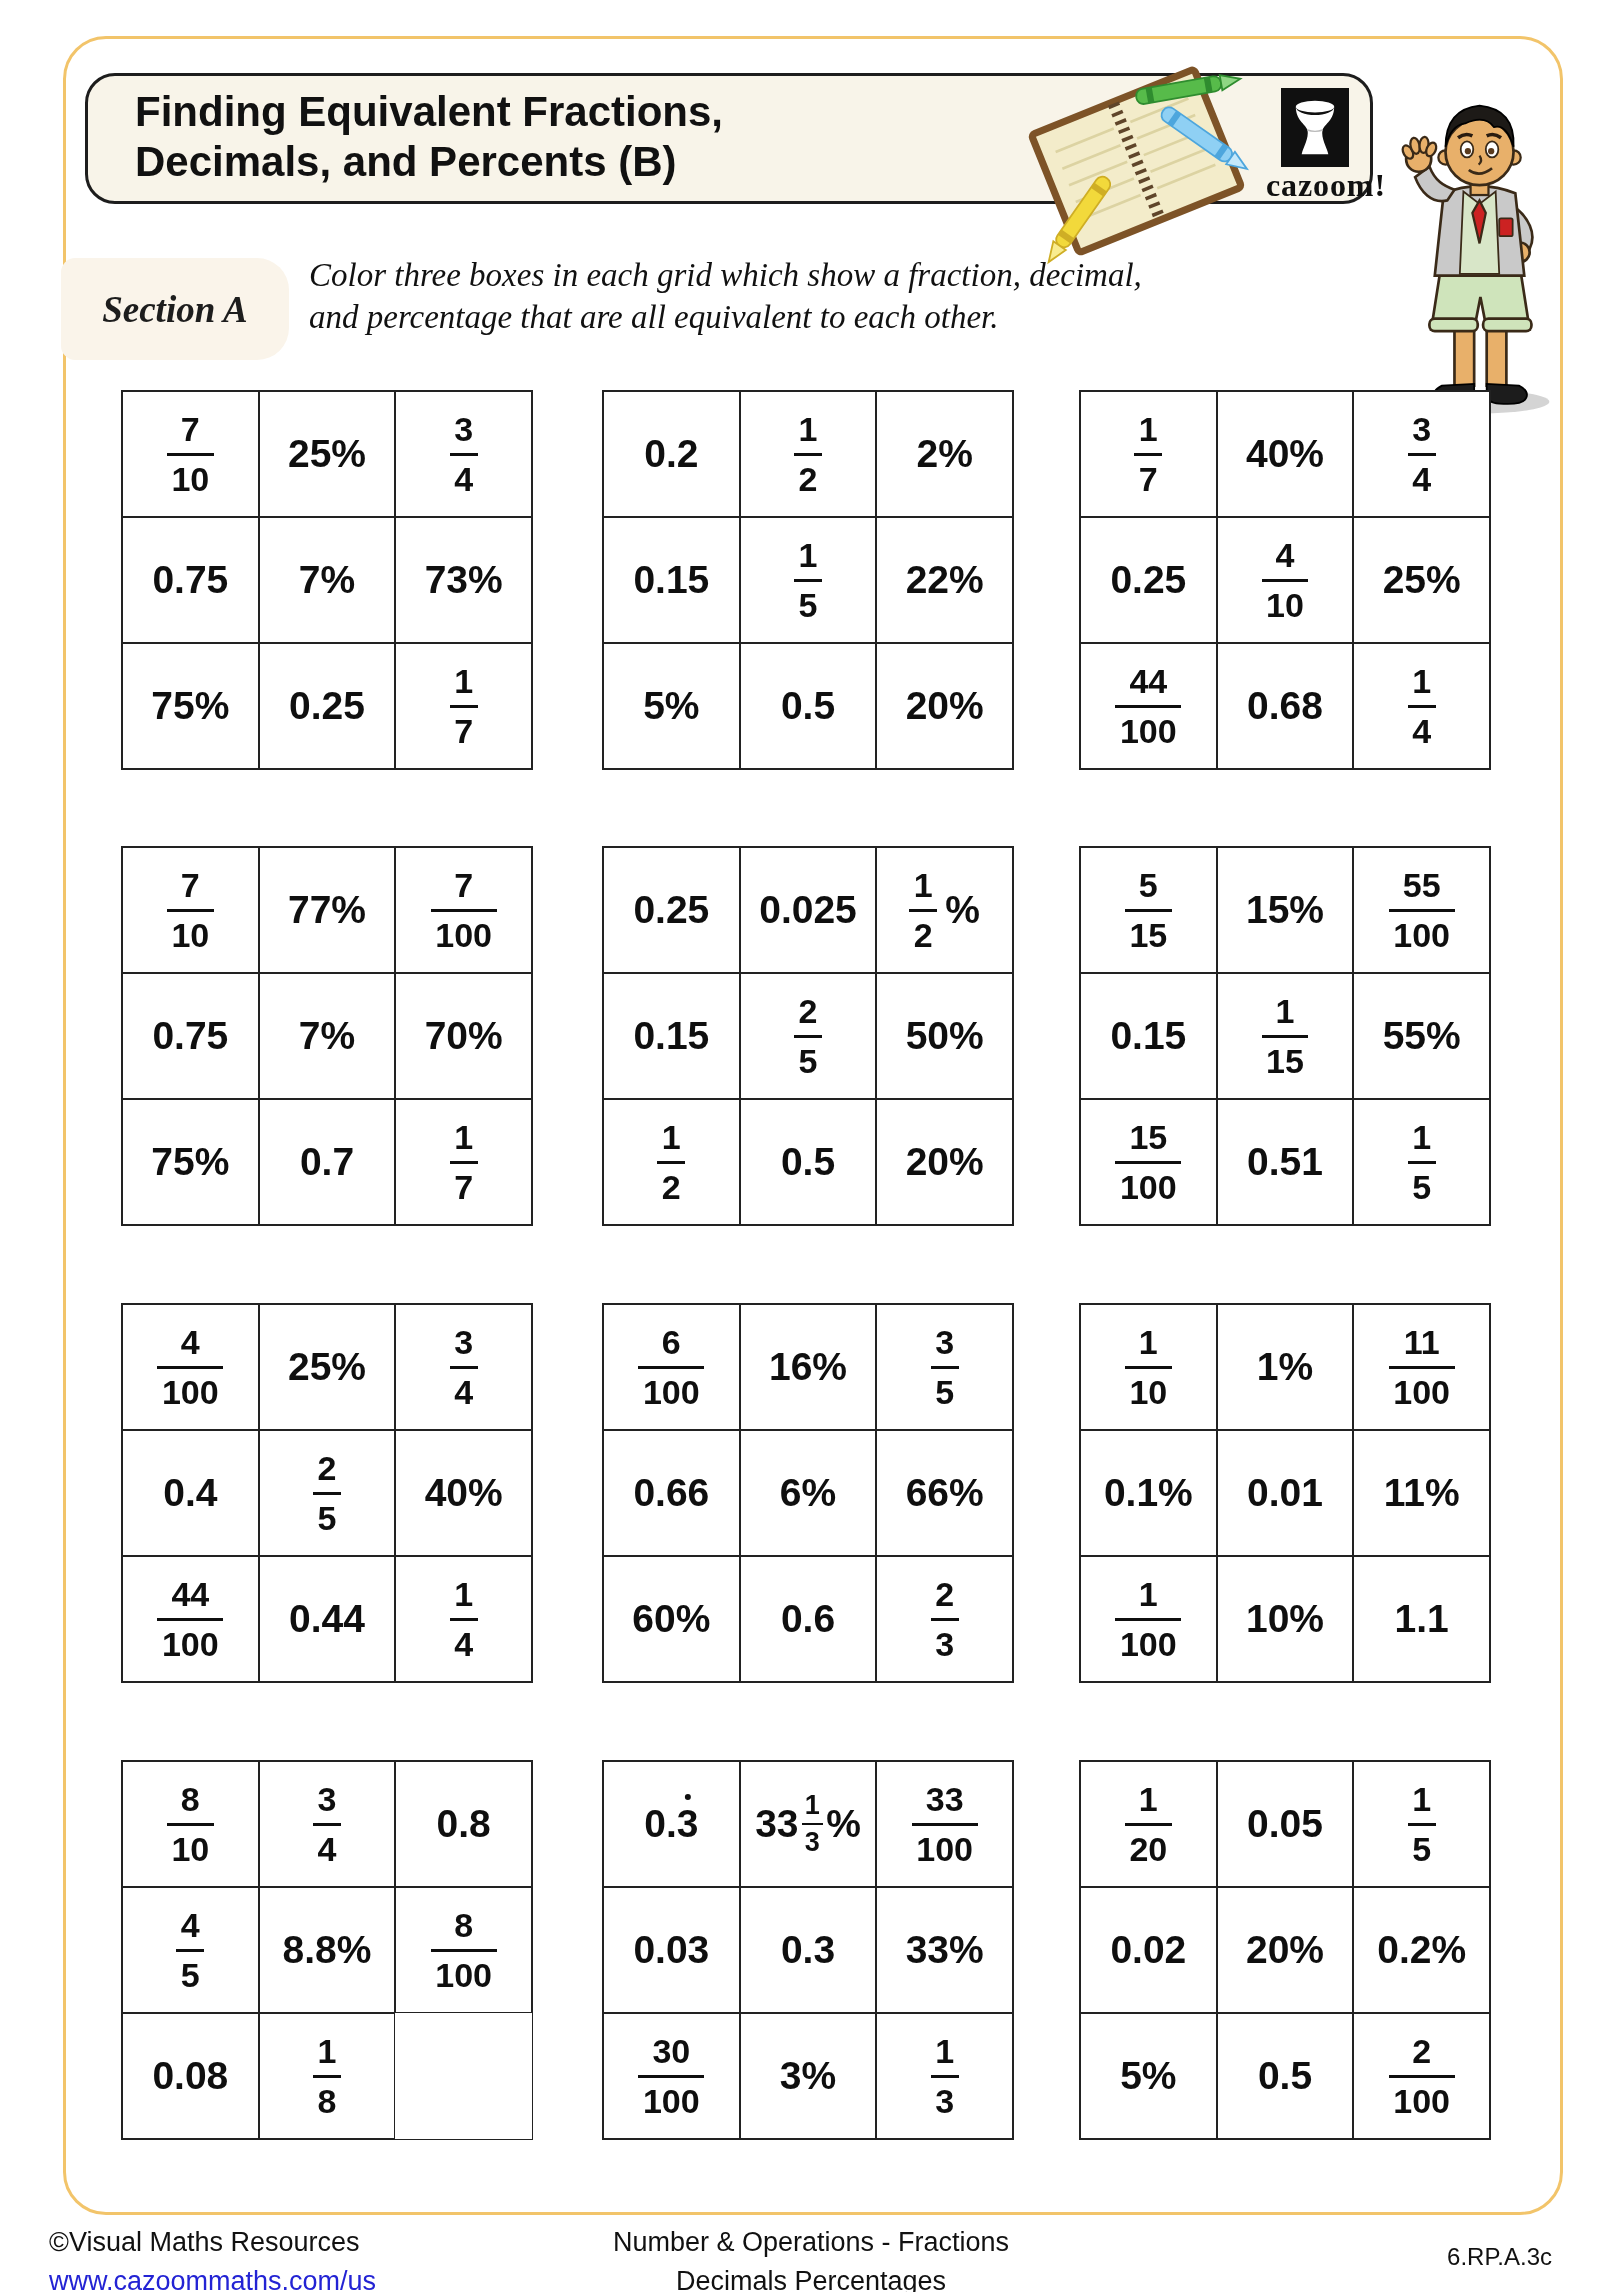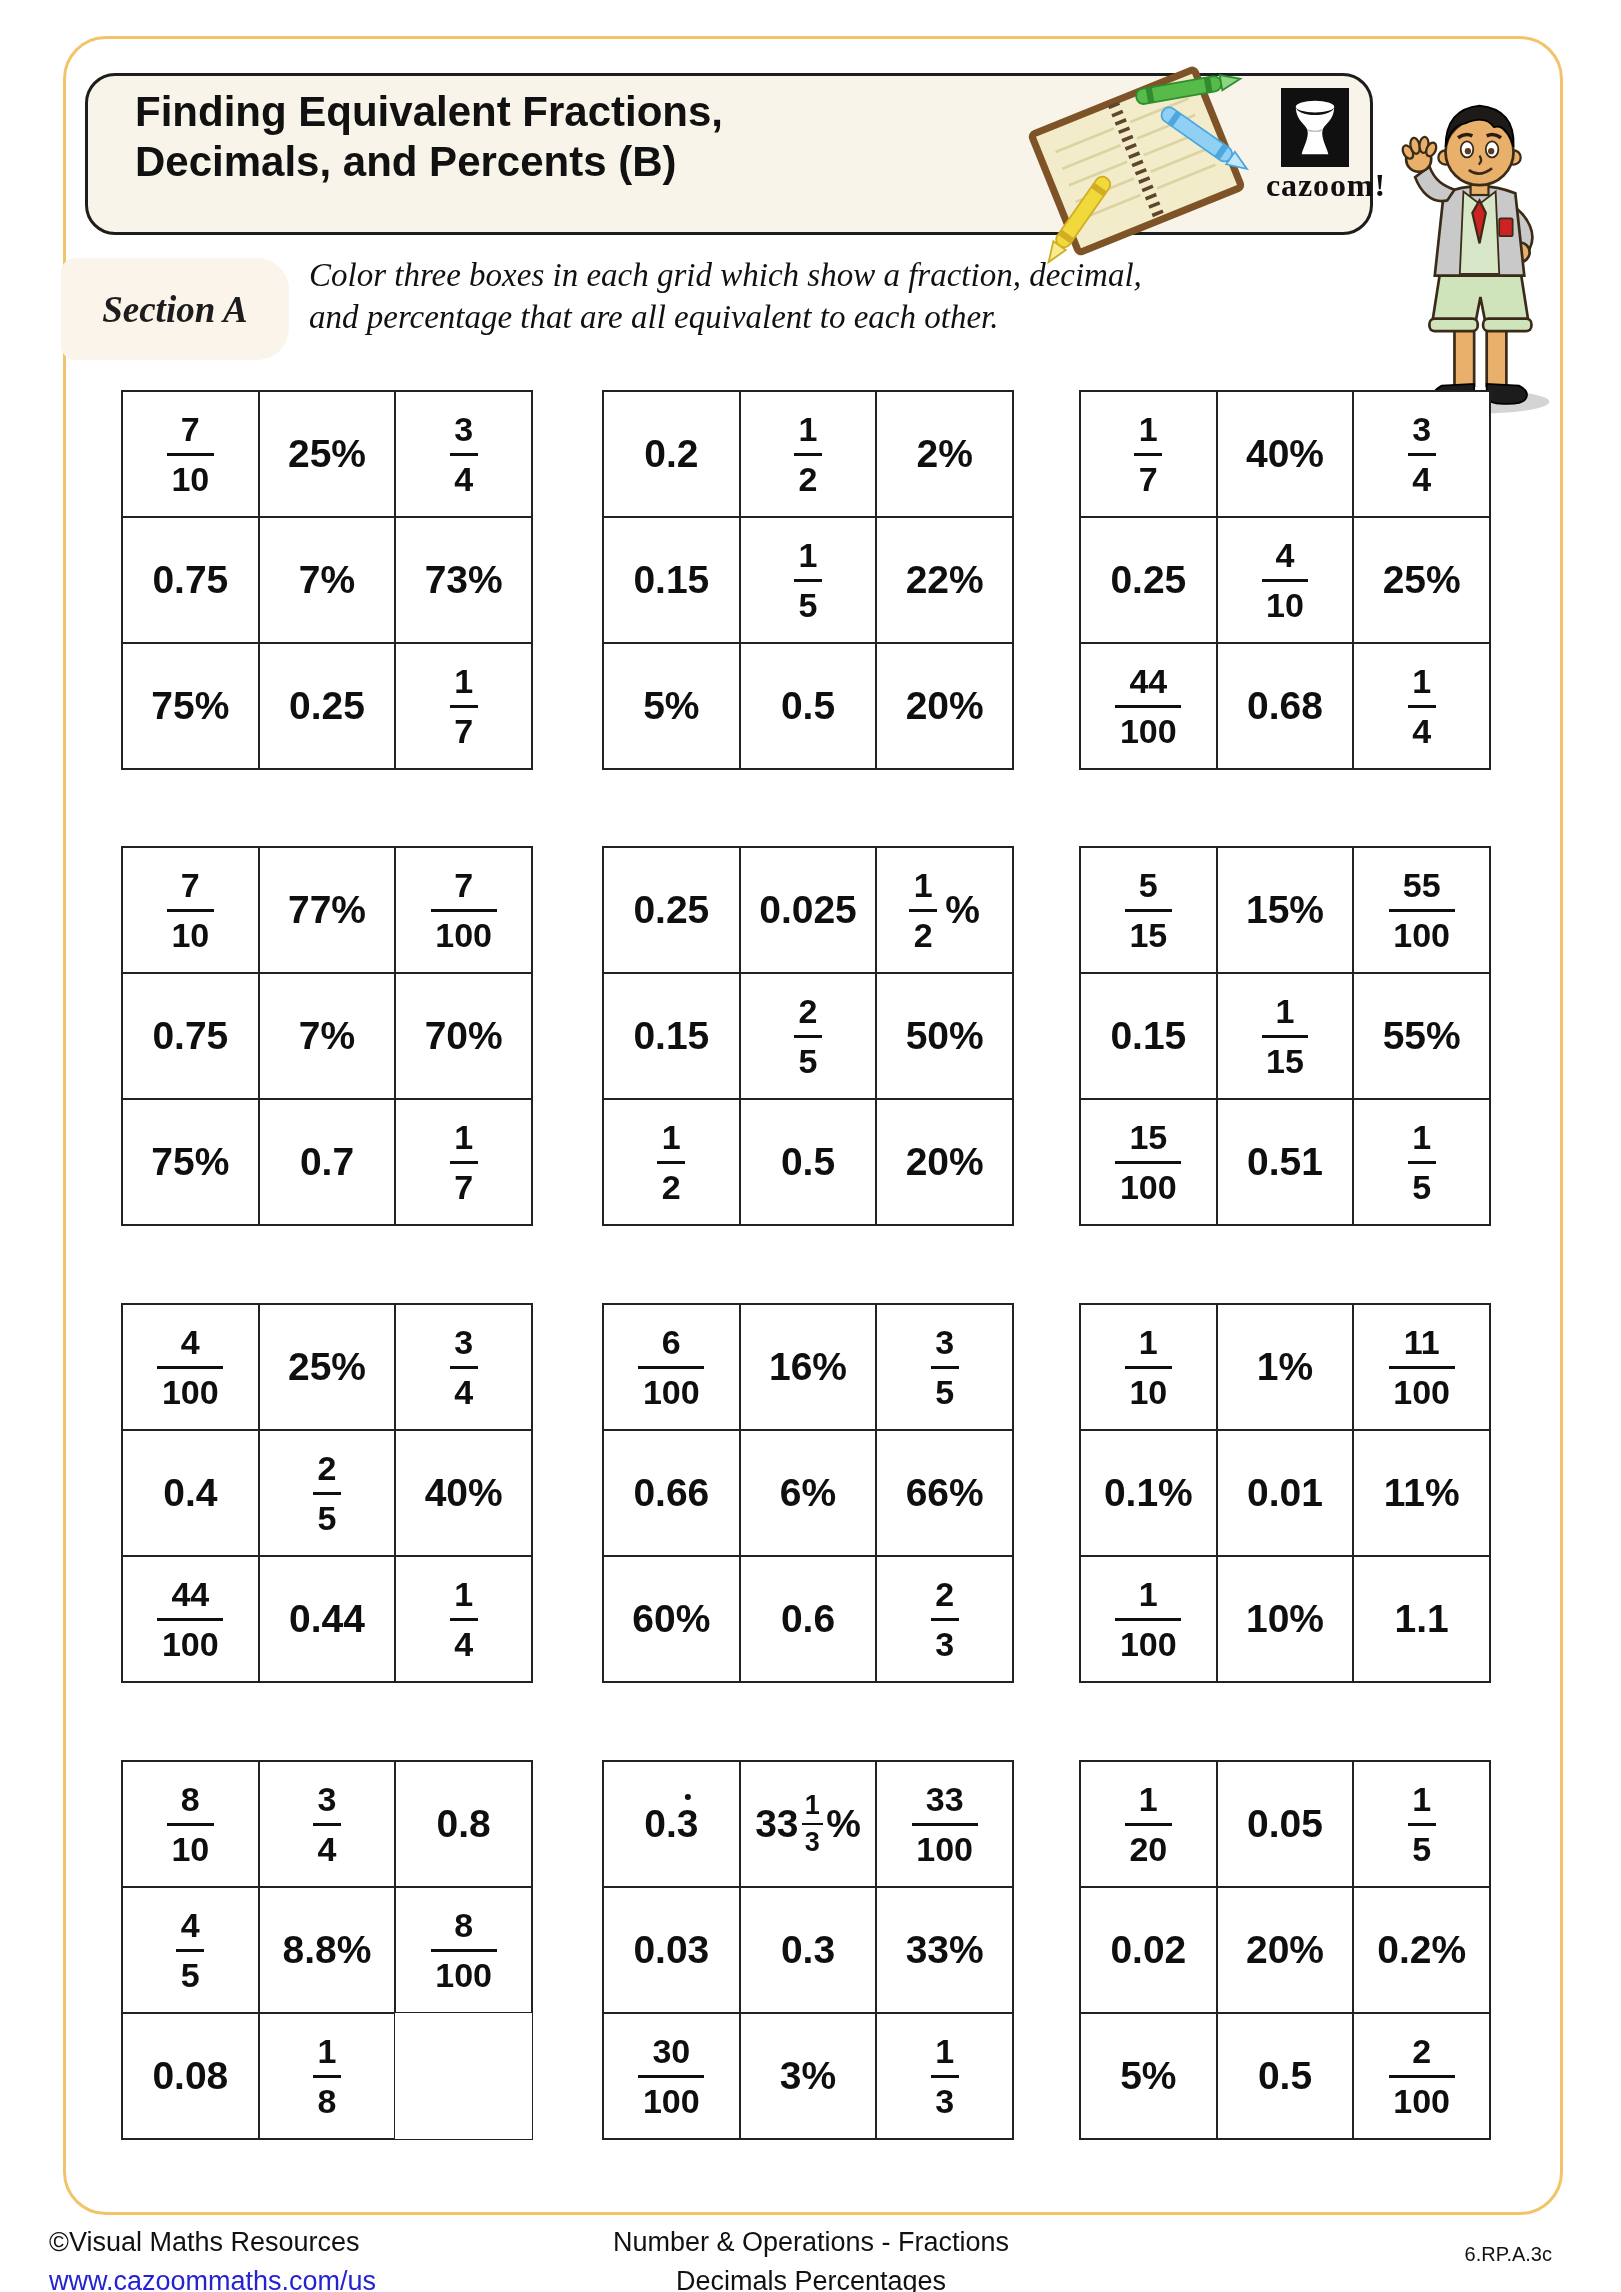--- a/index.html
+++ b/index.html
@@ -2,21 +2,21 @@
 <html style="font-size:14.3px"><head>
 <meta charset="utf-8">
 <style>
   html,body{margin:0;padding:0;background:#ffffff;}
   .page{position:relative;width:1622px;height:2293px;background:#ffffff;
         font-family:"Liberation Sans",sans-serif;color:#111;overflow:hidden;}
 
   .page-border{position:absolute;left:63px;top:36px;width:1494px;height:2173px;
         border:3.6px solid #f2c46a;border-radius:43px;}
 
-  .title-box{position:absolute;left:85px;top:73px;width:1288px;height:162px;
+  .title-box{position:absolute;left:85px;top:73px;width:1288px;height:131px;
         background:#f8f4e9;border:3.6px solid #1d1d1d;border-radius:30px;box-sizing:border-box;}
   .title-text{position:absolute;left:47px;top:10.7px;font-size:42px;font-weight:bold;
         line-height:1.2;color:#111;}
 
   .notebook-svg{position:absolute;left:913px;top:-25px;width:269px;height:206px;overflow:visible;}
 
   .logo{position:absolute;left:1155px;top:12px;width:143px;text-align:right;}
   .logo-mark{width:68px;height:79px;background:#101010;margin:0 auto;display:flex;
         align-items:center;justify-content:center;}
   .logo-text{font-family:"Liberation Serif",serif;font-weight:bold;font-size:32px;
@@ -46,21 +46,21 @@
   .mixed .frac .fn{padding:0 2.7px 3.6px;}
   .mixed .frac .fd{border-top:2.7px solid #0f0f0f;padding:3.6px 2.7px 0;}
   .rdigit{position:relative;}
   .rdigit::after{content:"";position:absolute;left:50%;top:-8px;transform:translateX(-50%);
         width:6.3px;height:6.3px;border-radius:50%;background:#0f0f0f;}
 
   .footer-left{position:absolute;left:49px;top:2223px;font-size:27px;line-height:1.45;}
   .footer-link{color:#2323d4;text-decoration:underline;cursor:pointer;}
   .footer-center{position:absolute;left:0;width:1622px;top:2223px;text-align:center;
         font-size:27px;line-height:1.45;}
-  .footer-right{position:absolute;right:70px;top:2243px;font-size:20px;}
+  .footer-right{position:absolute;right:70px;top:2243px;font-size:24px;}
 </style>
 </head>
 <body>
 
 <div class="page">
 
   <div class="page-border"></div>
 
   <div class="title-box">
     <div class="title-text">

